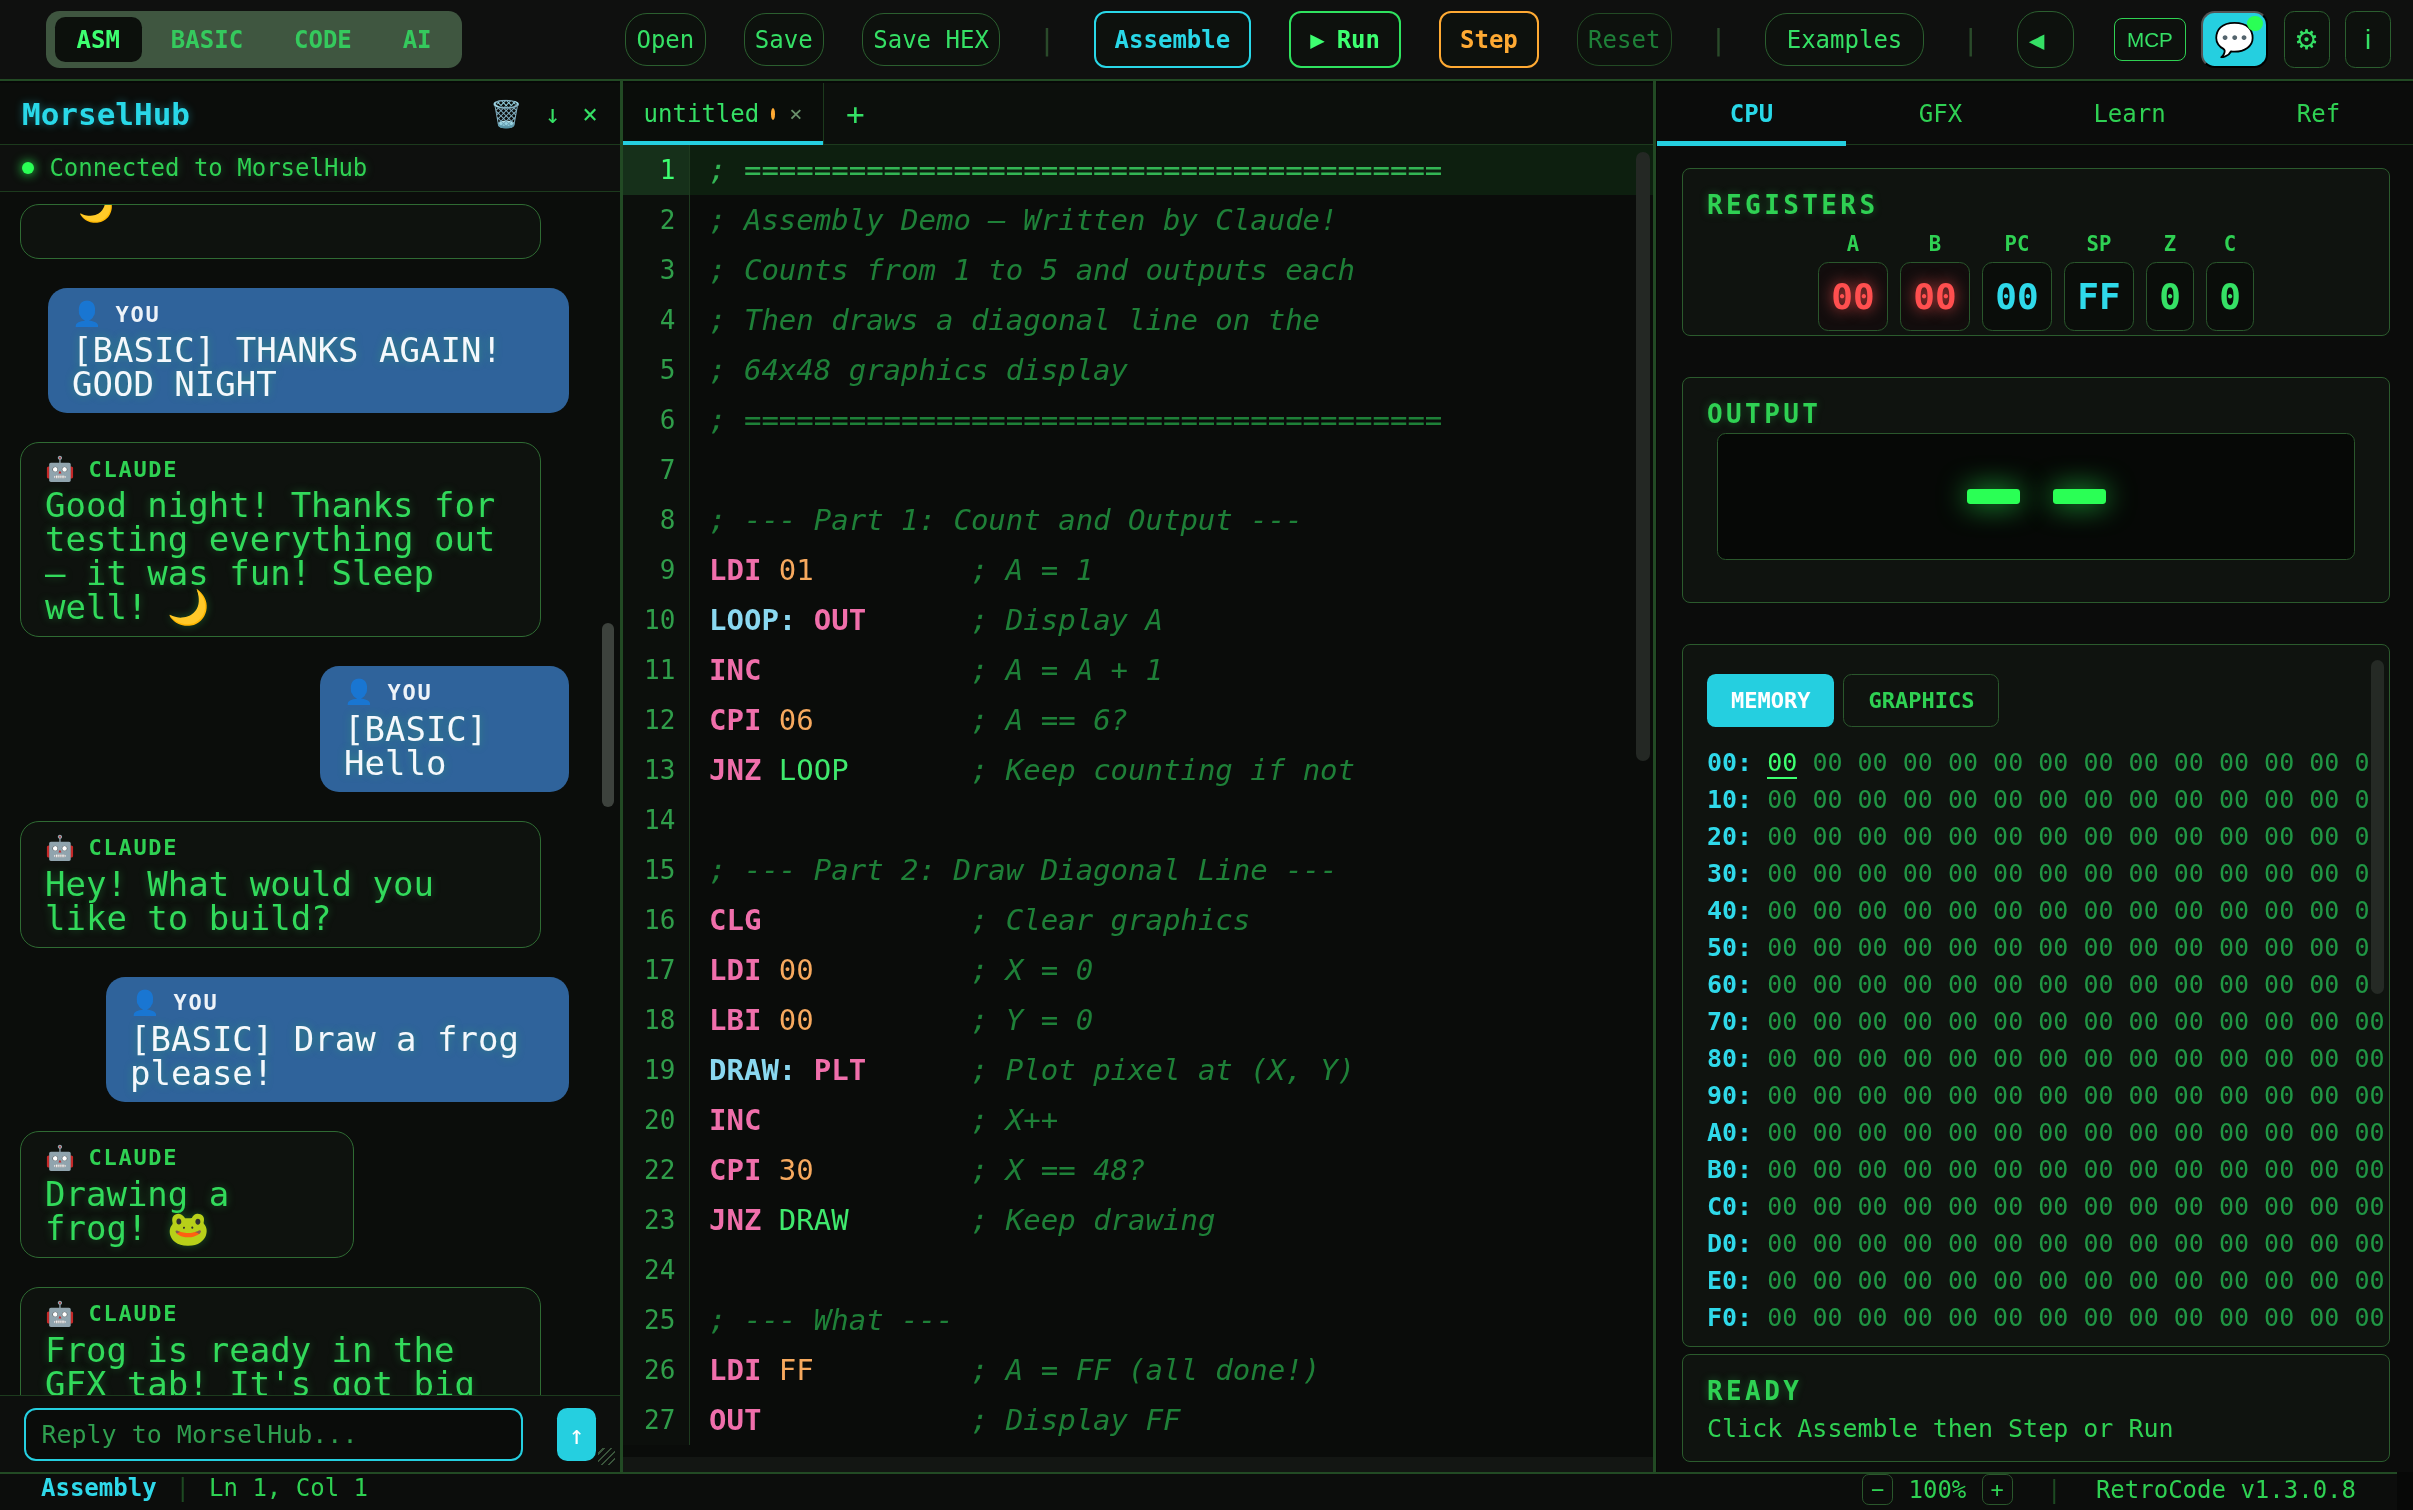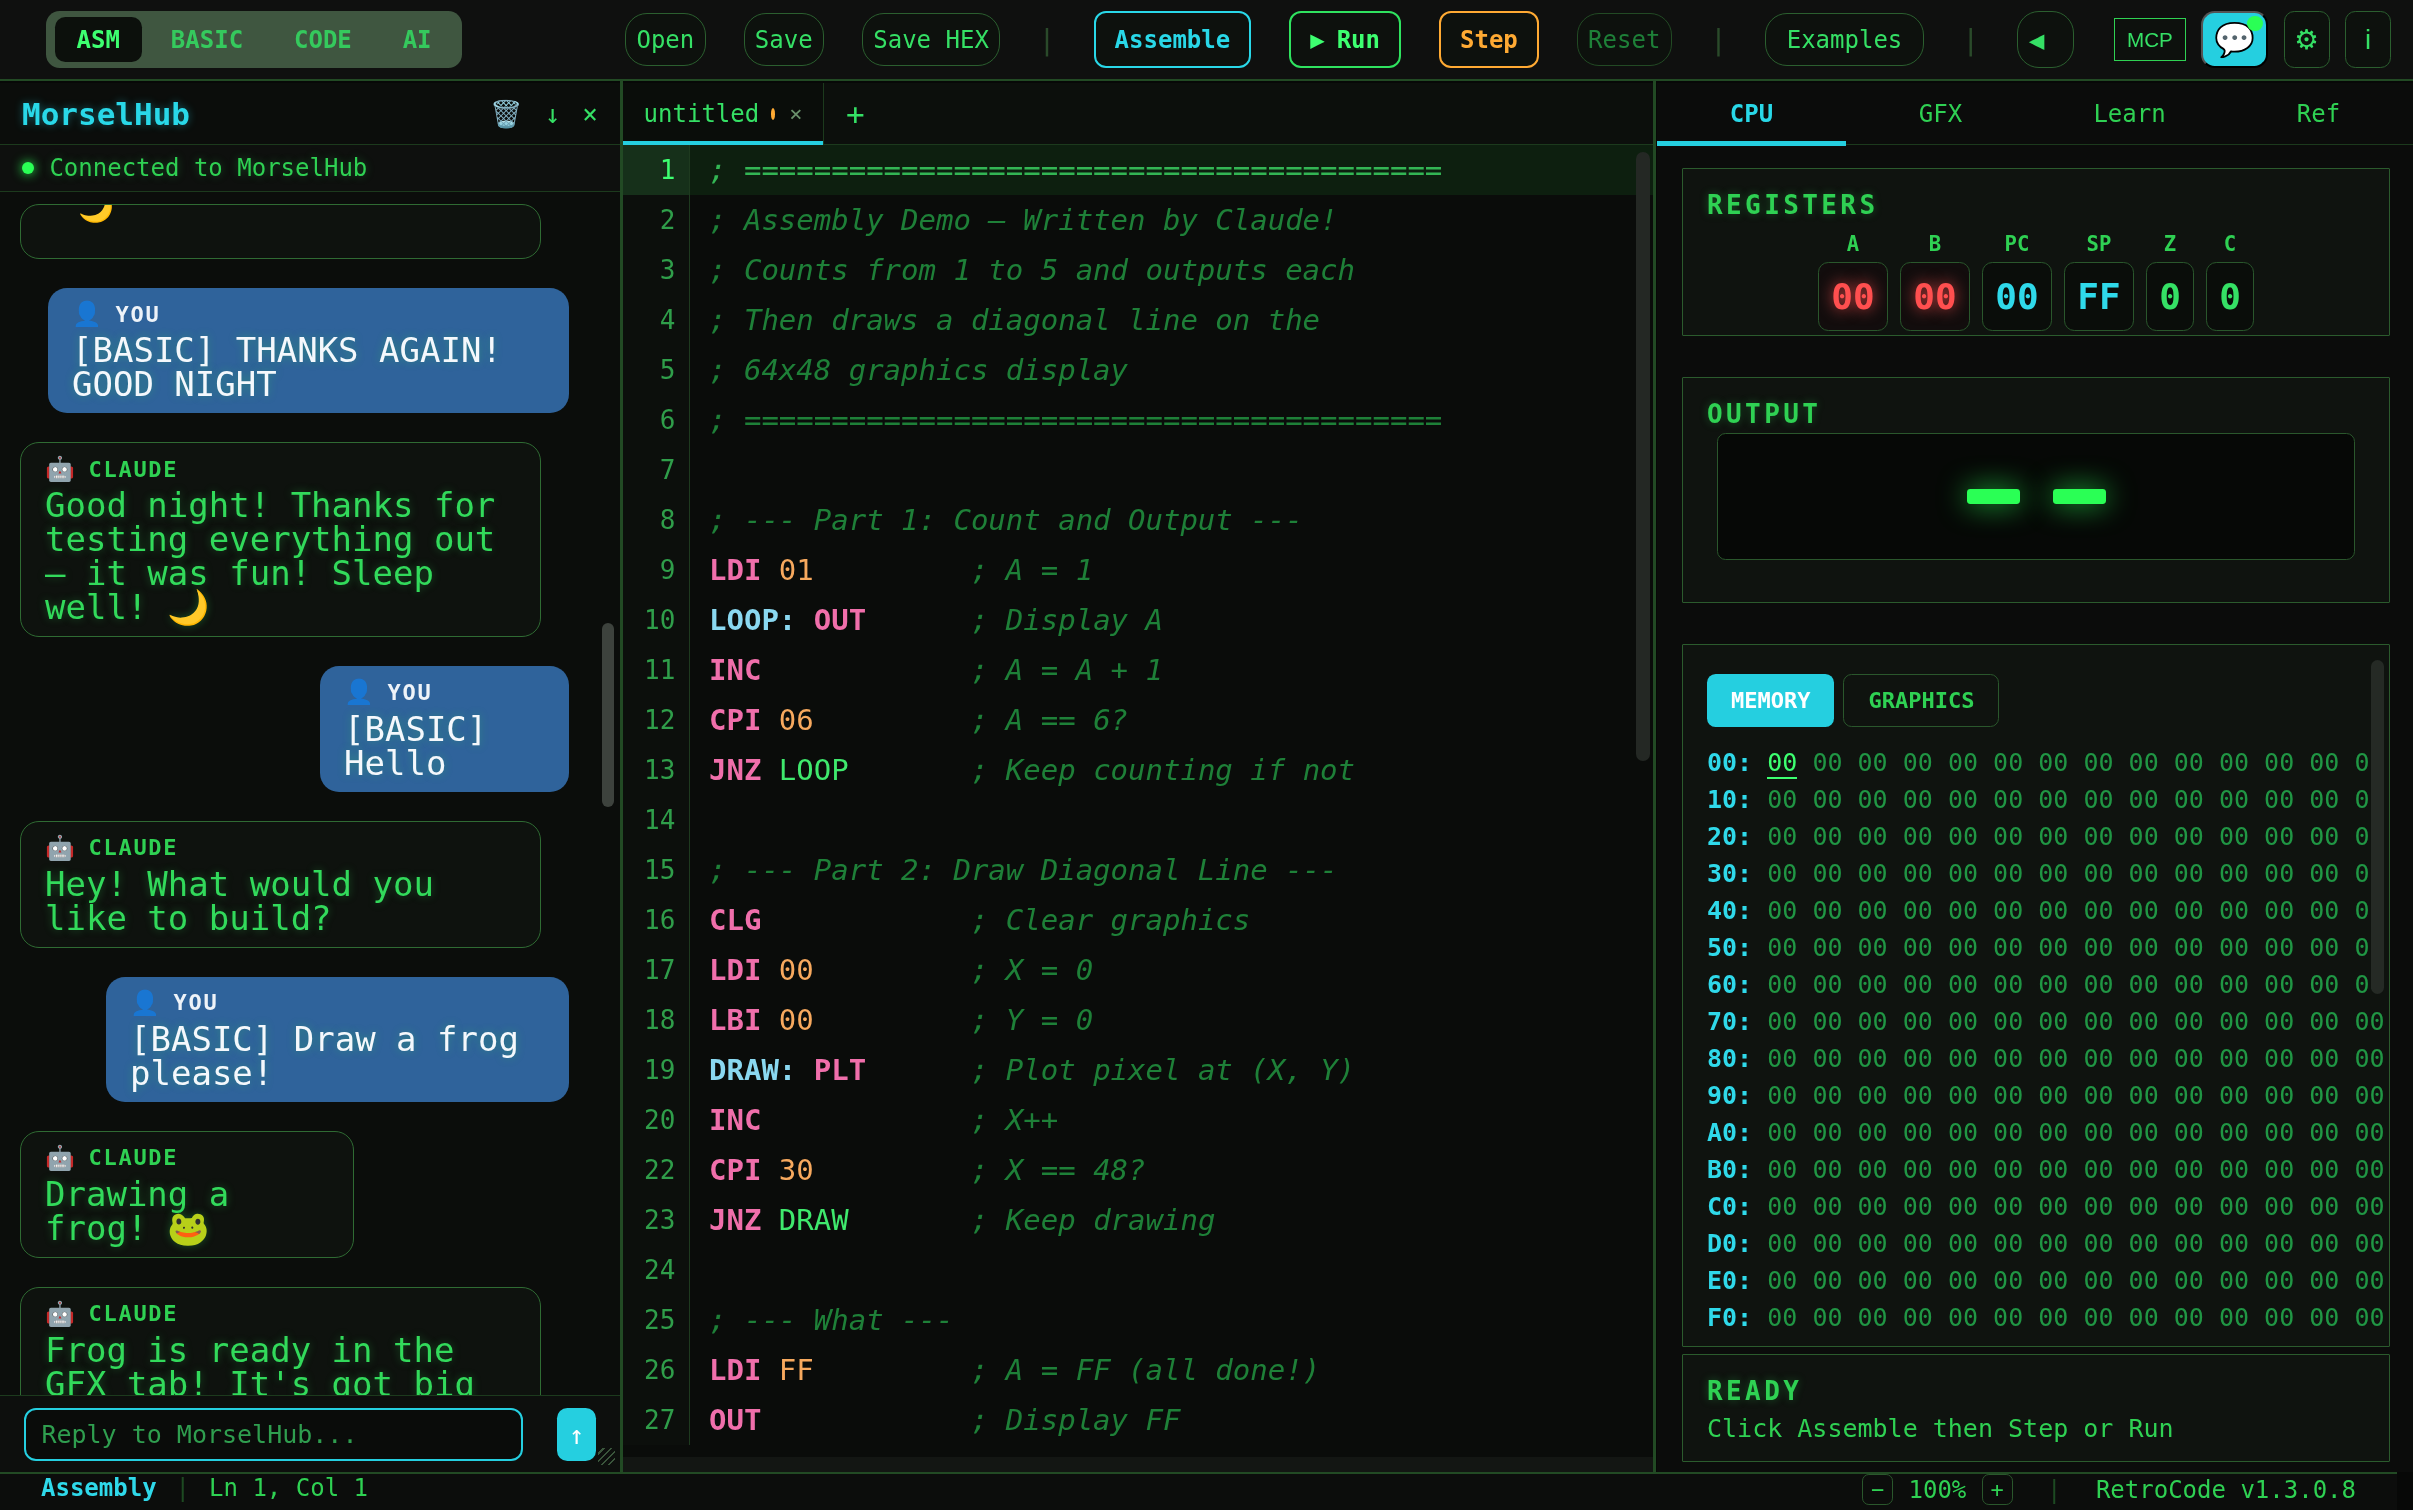--- a/index.html
+++ b/index.html
@@ -27,21 +27,21 @@
         font-size:24px; height:53px; display:flex; align-items:center; padding:0 10.3px;
         font-family:inherit; }
   .btn.big{ height:57px; border-width:2.6px; border-radius:12px; padding:0 19px; font-weight:bold;}
   .btn.assemble{ color:var(--cyan); border-color:var(--cyan); }
   .btn.run{ color:var(--green-bright); border-color:#2fe35f; gap:12px;}
   .btn.step{ color:var(--amber); border-color:var(--amber); }
   .btn.reset{ color:#1e8038; border-color:#224a24; }
   .btn.examples{ padding:0 20.6px; }
   .tb-sep{ color:#2a4a2a; font-size:29px; }
   .tb-right{ margin-left:auto; display:flex; align-items:center; gap:15.4px; }
-  .mcp{ height:43px; border:1.7px solid #2fd153; border-radius:0; color:#35e065; font-size:20.6px;
+  .mcp{ height:43px; border:1.7px solid #2fd153; border-radius:8px; color:#35e065; font-size:20.6px;
         display:flex; align-items:center; padding:0 12px; background:#0d110d;}
   .chatbtn{ width:67px; height:57px; background:#25cfe0; border-radius:13.7px; position:relative;
             display:flex; align-items:center; justify-content:center; font-size:33px; }
   .chatbtn .dot{ position:absolute; top:2.6px; right:3.4px; width:15.4px; height:15.4px; border-radius:50%;
                  background:#2aff55; }
   .sqbtn{ width:46px; height:57px; background:#0d110d; border:1.7px solid #2b5f2f; border-radius:10.3px;
           color:#35e065; font-size:27.4px; display:flex; align-items:center; justify-content:center;}
   .collapse{ width:57px; height:57px; font-size:26px;}
 
   
@@ -109,21 +109,21 @@
   .hscroll{ position:absolute; left:0; right:0; bottom:0; height:15.4px; background:#131613; }
 
   
   .rpanel{ position:absolute; left:1657px; top:83px; right:0; bottom:38px; background:#0b0c0b; }
   .ptabs{ height:62px; display:flex; border-bottom:1.7px solid #1c3a1d; }
   .ptab{ flex:1; display:flex; align-items:center; justify-content:center; font-size:24px;
          color:#2fd153; position:relative; }
   .ptab.active{ color:var(--cyan); font-weight:bold; }
   .ptab.active::after{ content:""; position:absolute; left:0; right:0; bottom:-1.7px; height:4.3px; background:#25cfe0;}
   .card{ position:absolute; left:25px; width:708px; background:var(--card); border:1.7px solid #2b5b2d;
-         border-radius:1px; overflow:hidden; }
+         border-radius:8px; overflow:hidden; }
   .card-title{ color:#2fd153; font-size:26px; font-weight:bold; letter-spacing:3.4px; margin:20.6px 0 0 24px;}
   .card.registers{ top:85px; height:168px; }
   .reg-row{ display:flex; justify-content:center; gap:12px; margin-top:12px; align-items:flex-end;}
   .reg{ display:flex; flex-direction:column; align-items:center; gap:6.9px;}
   .reg-label{ color:#2fd153; font-size:20.6px; font-weight:bold;}
   .reg-box{ width:70px; height:69px; background:#0a0d0a; border:1.7px solid #2a572c; border-radius:10.3px;
             display:flex; align-items:center; justify-content:center; font-size:36px; font-weight:bold;}
   .reg-box.narrow{ width:48px; }
   .reg-box.red{ color:var(--red); text-shadow:0 0 15.4px rgba(255,80,80,.8); background:#120d0d;}
   .reg-box.cyan{ color:#2fd9ea; }

